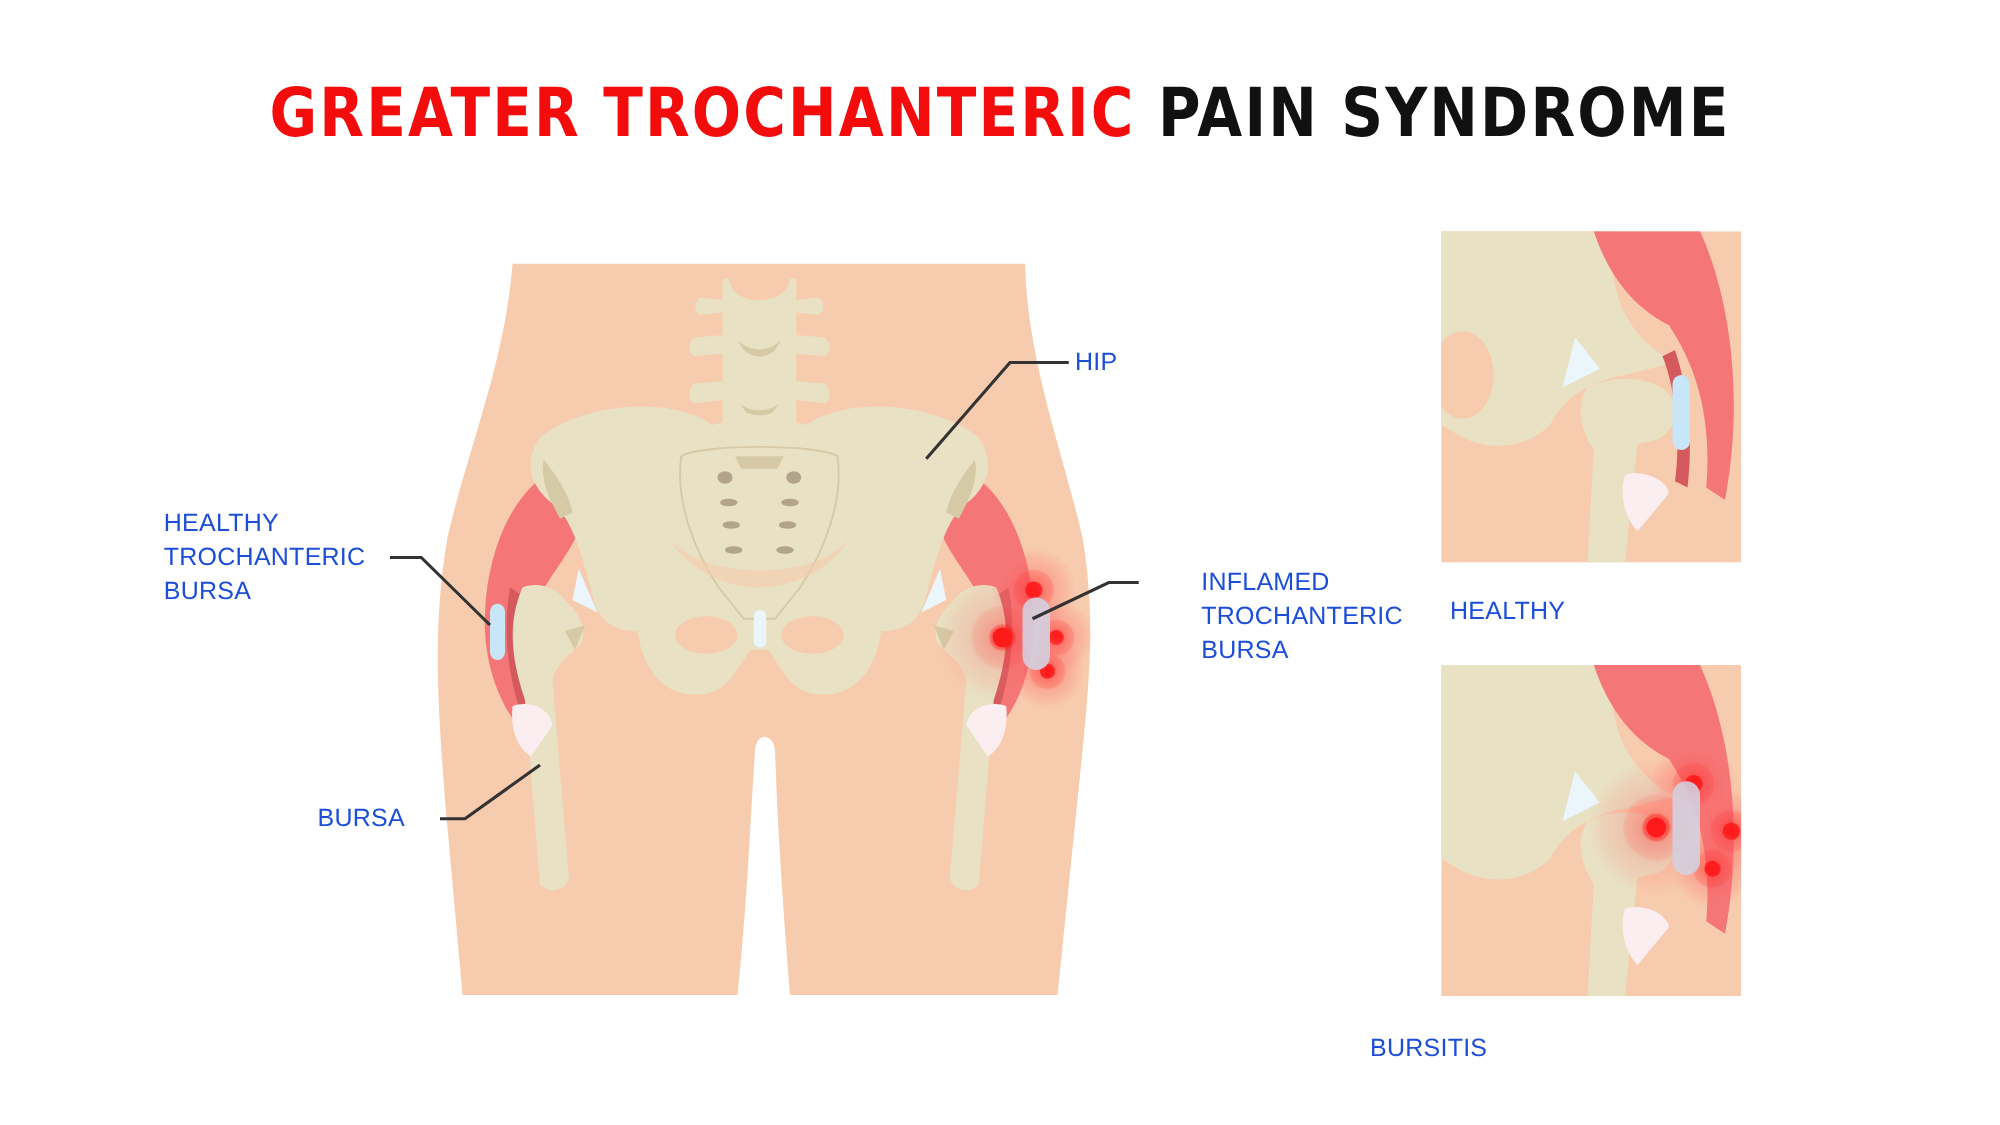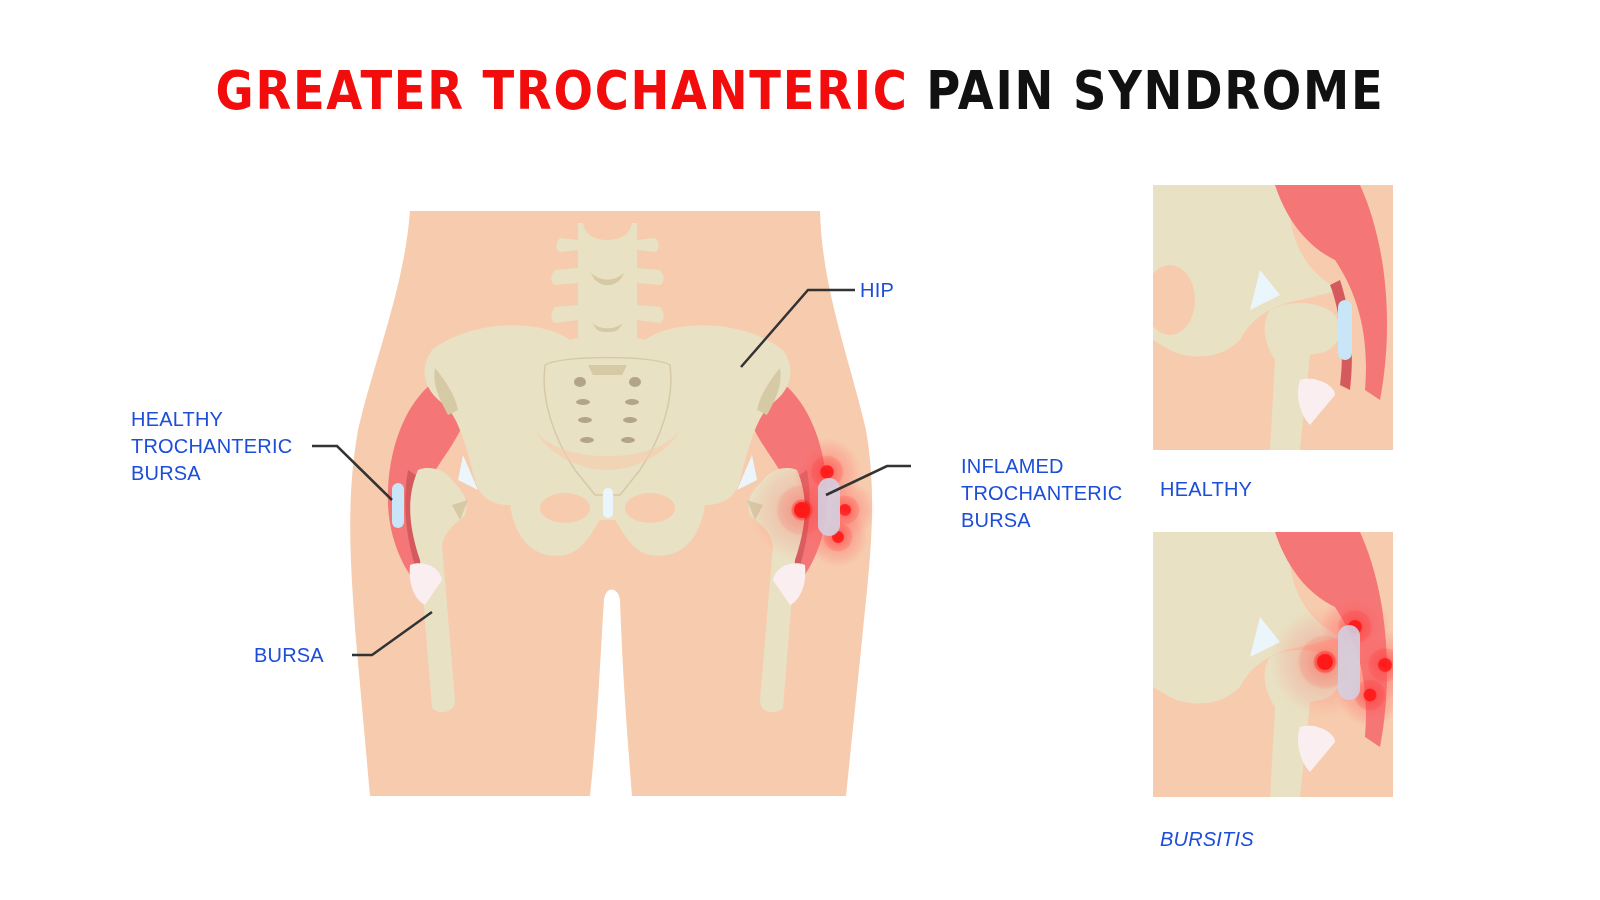--- a/index.html
+++ b/index.html
@@ -166,15 +166,15 @@
 </div>
 
 <div class="label" style="left:254px; top:642px;">
   <span>BURSA</span>
 </div>
 
 <div class="label" style="left:1160px; top:476px;">
   <span>HEALTHY</span>
 </div>
 
-<div class="label" style="left:1160px; top:826px;font-style:italic;">
+<div class="label" style="left:1096px; top:826px;">
   <span>BURSITIS</span>
 </div>
 
 </body></html>

